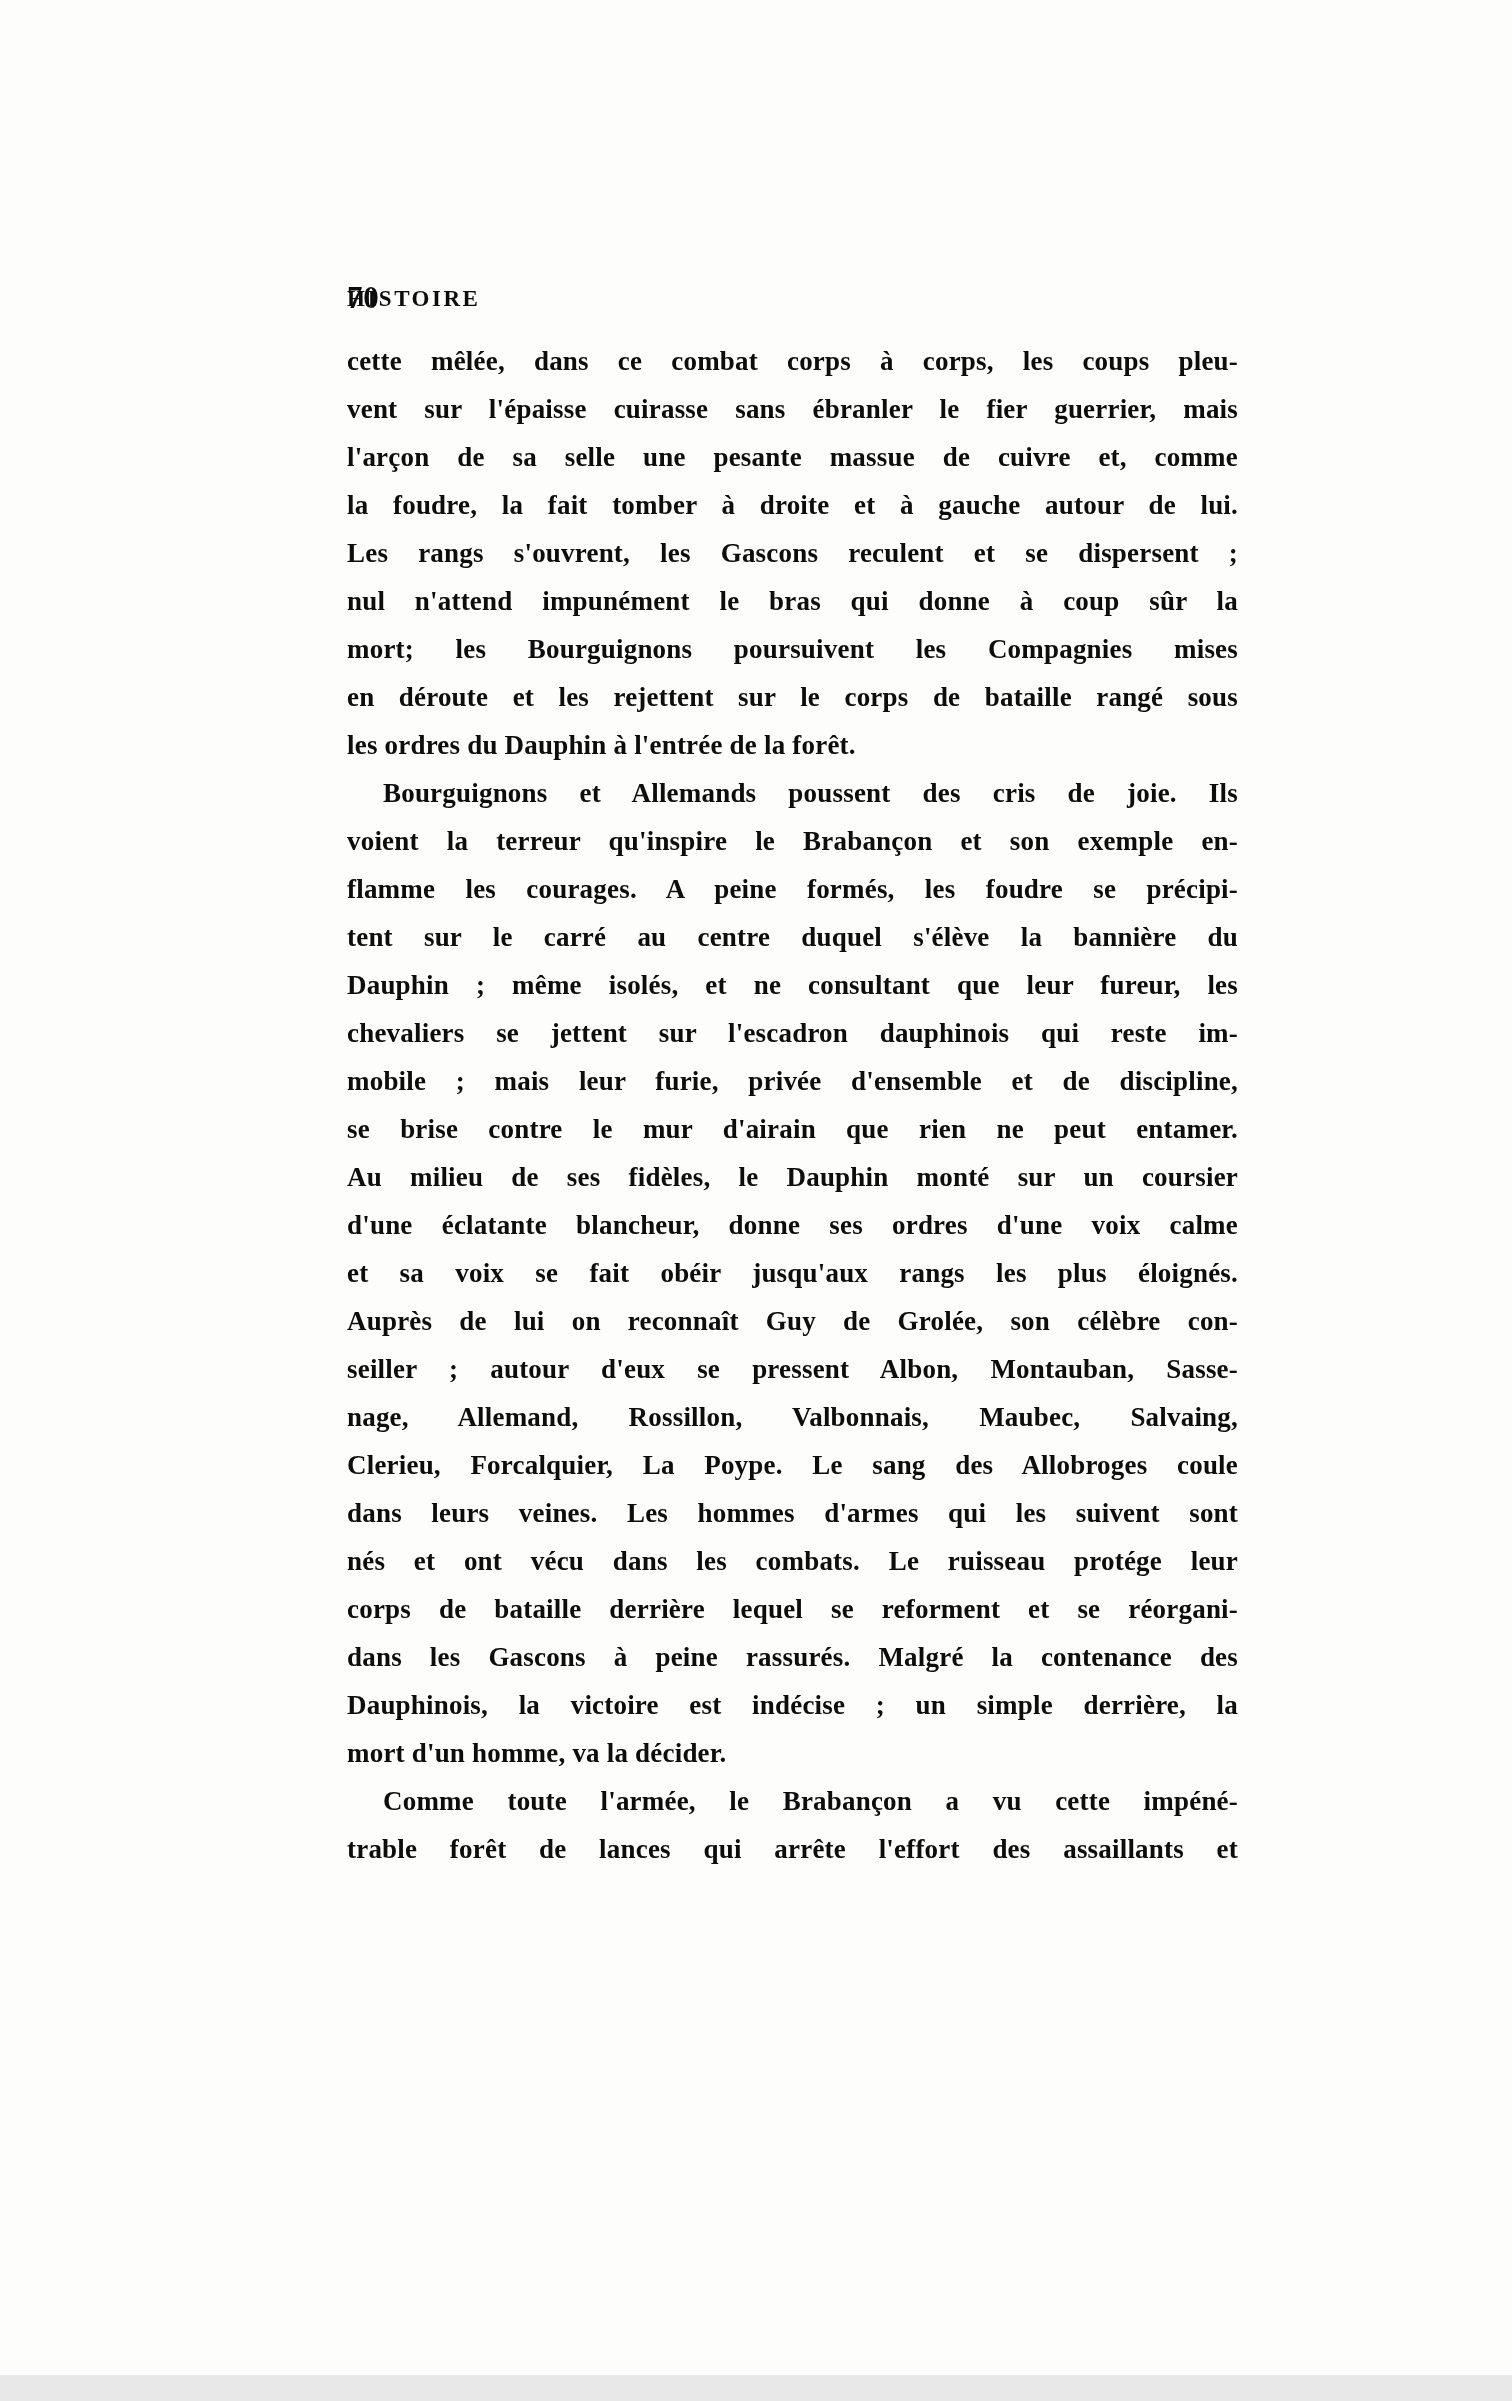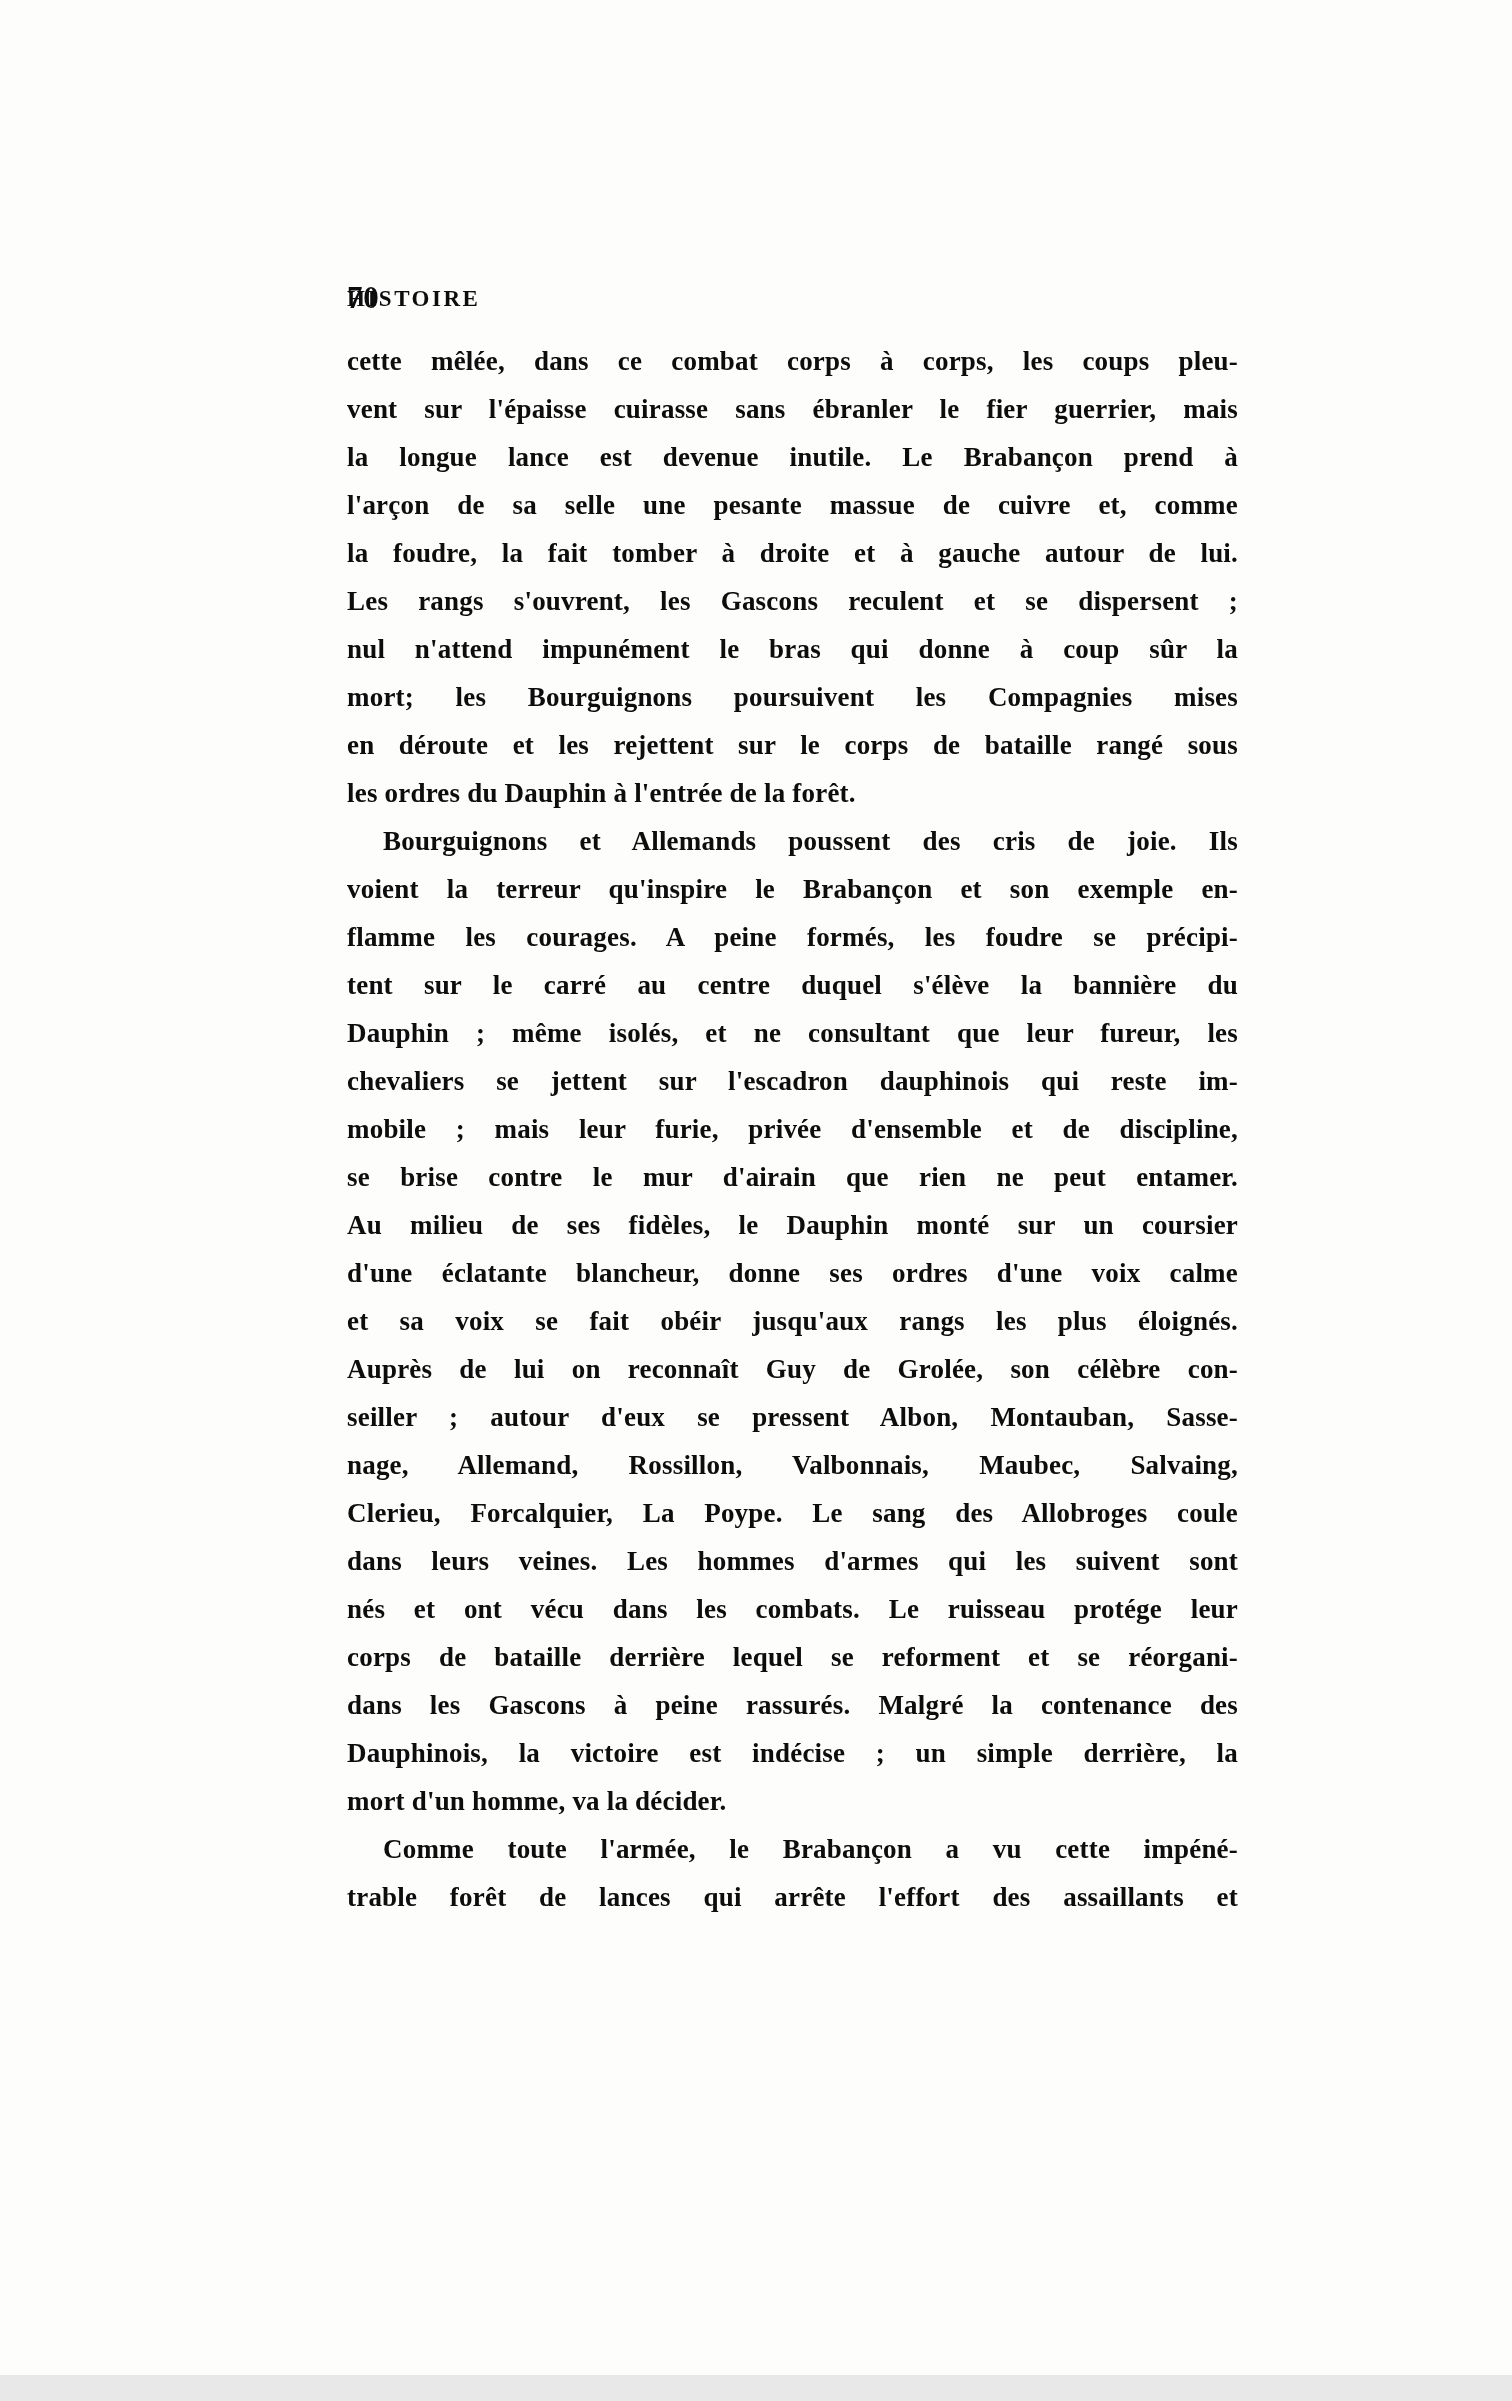--- a/index.html
+++ b/index.html
@@ -67,21 +67,20 @@
 <body>
 
 <div class="page">
   <div class="header">
     <span class="page-number">70</span>
     <span class="running-title">HISTOIRE</span>
   </div>
   <div class="text-block">
       <div class="line">cette mêlée, dans ce combat corps à corps, les coups pleu-</div>
       <div class="line">vent sur l'épaisse cuirasse sans ébranler le fier guerrier, mais</div>
-      <div class="line">la longue lance est devenue inutile. Le Brabançon prend à</div>
       <div class="line">l'arçon de sa selle une pesante massue de cuivre et, comme</div>
       <div class="line">la foudre, la fait tomber à droite et à gauche autour de lui.</div>
       <div class="line">Les rangs s'ouvrent, les Gascons reculent et se dispersent ;</div>
       <div class="line">nul n'attend impunément le bras qui donne à coup sûr la</div>
       <div class="line">mort; les Bourguignons poursuivent les Compagnies mises</div>
       <div class="line">en déroute et les rejettent sur le corps de bataille rangé sous</div>
       <div class="line para-end">les ordres du Dauphin à l'entrée de la forêt.</div>
       <div class="line indent">Bourguignons et Allemands poussent des cris de joie. Ils</div>
       <div class="line">voient la terreur qu'inspire le Brabançon et son exemple en-</div>
       <div class="line">flamme les courages. A peine formés, les foudre se précipi-</div>

